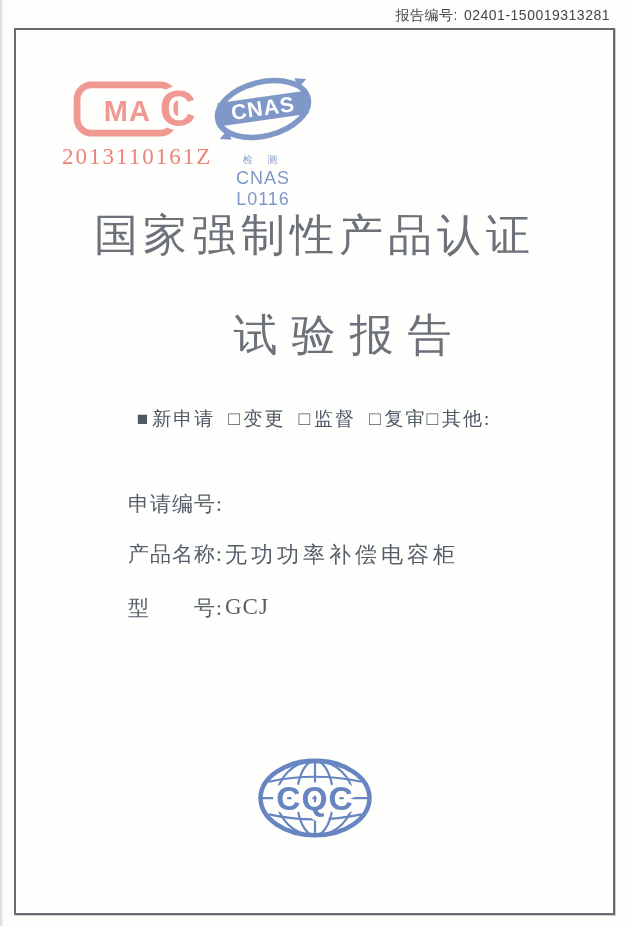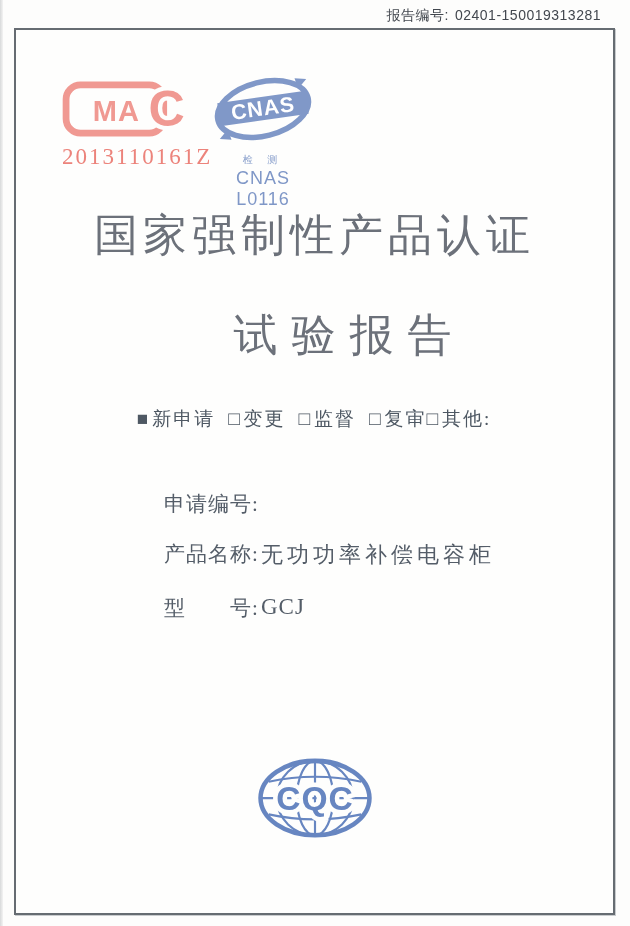--- a/index.html
+++ b/index.html
@@ -6,34 +6,34 @@
   body{
     width:630px;height:926px;position:relative;overflow:hidden;
     background:#fdfdfc;
     font-family:"Liberation Serif", serif;
   }
   
   .scan-edge{position:absolute;left:0;top:0;width:3px;height:926px;
     background:linear-gradient(to right,#b9bcbe,#ececec);opacity:.55;}
 
   .report-no-row{
-    position:absolute;top:7px;right:29px;
+    position:absolute;top:7px;right:20px;
     font-family:"Liberation Sans", sans-serif;
     font-size:14px;color:#42474e;letter-spacing:.5px;
   }
   .report-no-row .lbl{margin-right:6px;}
 
   .border-box{
     position:absolute;left:14px;top:28px;width:601px;height:887px;
     border:2px solid #666c72;box-sizing:border-box;background:#fefefd;
     box-shadow:1px 1px 0 #c9ccce;
   }
 
   
-  .cma-block{position:absolute;left:46px;top:50px;width:150px;}
+  .cma-block{position:absolute;left:46px;top:50px;width:150px;text-align:center;}
   .cma-number{
     margin-top:2px;font-size:23px;letter-spacing:2px;color:#ec837b;
     font-family:"Liberation Serif", serif;
   }
   .cnas-block{position:absolute;left:192px;top:40px;width:110px;text-align:center;}
   .cnas-caption-cn{font-size:10px;color:#8aa0cc;letter-spacing:6px;margin-top:1px;}
   .cnas-caption-code{font-size:18px;color:#7f97c7;letter-spacing:1px;margin-top:1px;
     font-family:"Liberation Sans", sans-serif;}
 
   
@@ -58,21 +58,21 @@
   .cb-item:nth-child(5){margin-right:1px;}
   .cb-box{margin-right:2px;}
 
   
   .fields{position:absolute;left:112px;top:460px;width:460px;color:#545d68;}
   .field-row{display:flex;align-items:flex-start;margin-bottom:0;}
   .field-row.r1{margin-bottom:22px;}
   .field-row.r2{margin-bottom:24px;}
   .field-row.r3{margin-bottom:24px;}
   .field-label{
-    flex:0 0 97px;font-size:21px;letter-spacing:1px;white-space:nowrap;margin-left:36px;
+    flex:0 0 97px;font-size:21px;letter-spacing:1px;white-space:nowrap;
   }
   .field-value{font-size:22px;letter-spacing:1px;white-space:nowrap;}
   .field-value.cn{letter-spacing:4px;font-size:22px;}
   .field-value.serif-num{font-size:23px;letter-spacing:1px;}
   .agency-line2{
     font-size:20px;letter-spacing:1px;margin-top:6px;margin-left:-14px;white-space:nowrap;
   }
 
   
   .cqc-block{position:absolute;left:0;top:726px;width:100%;text-align:center;}

